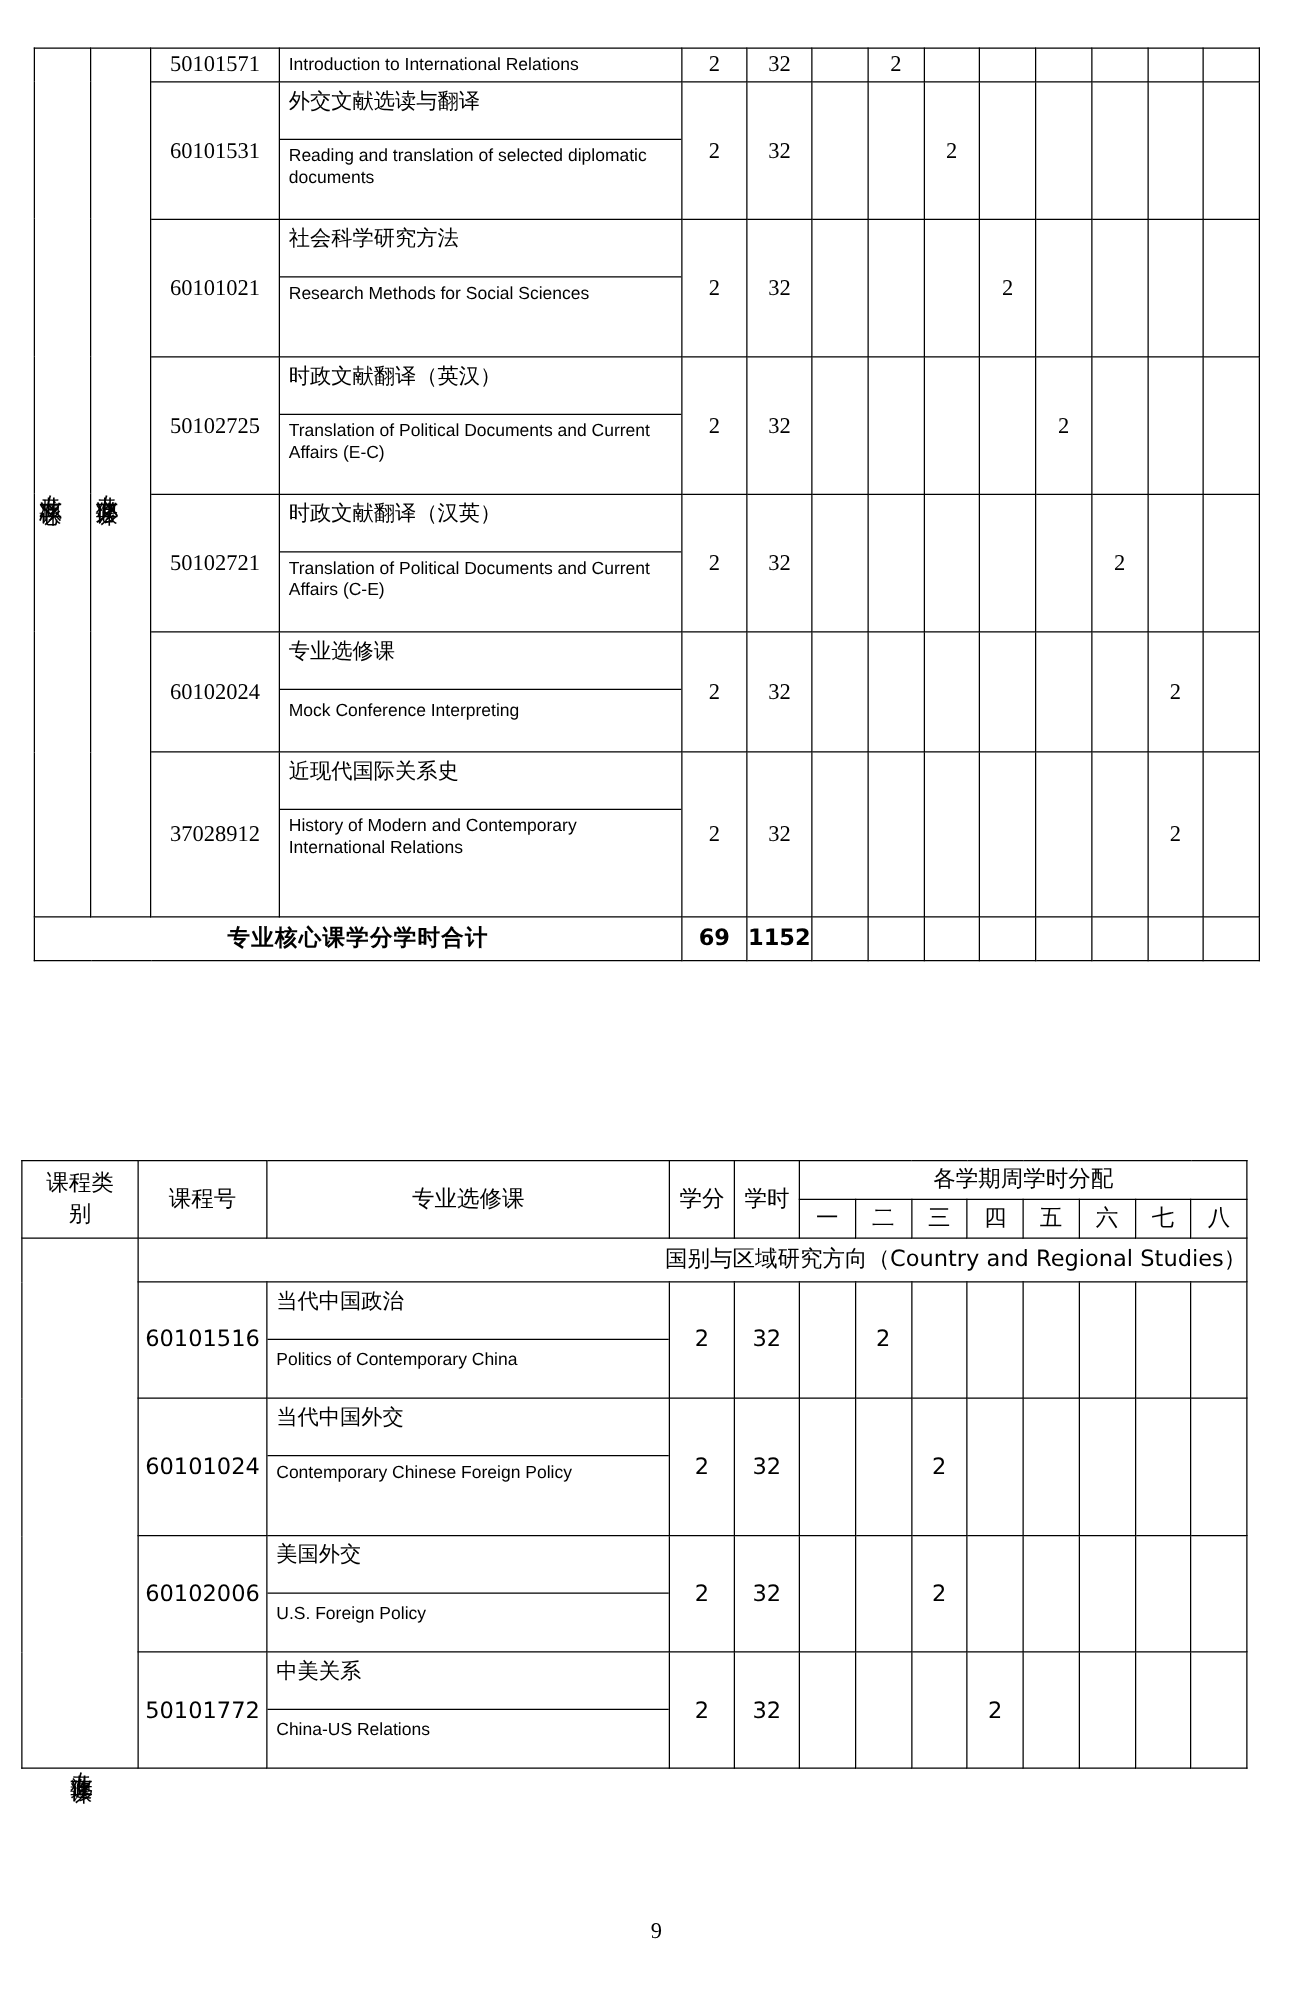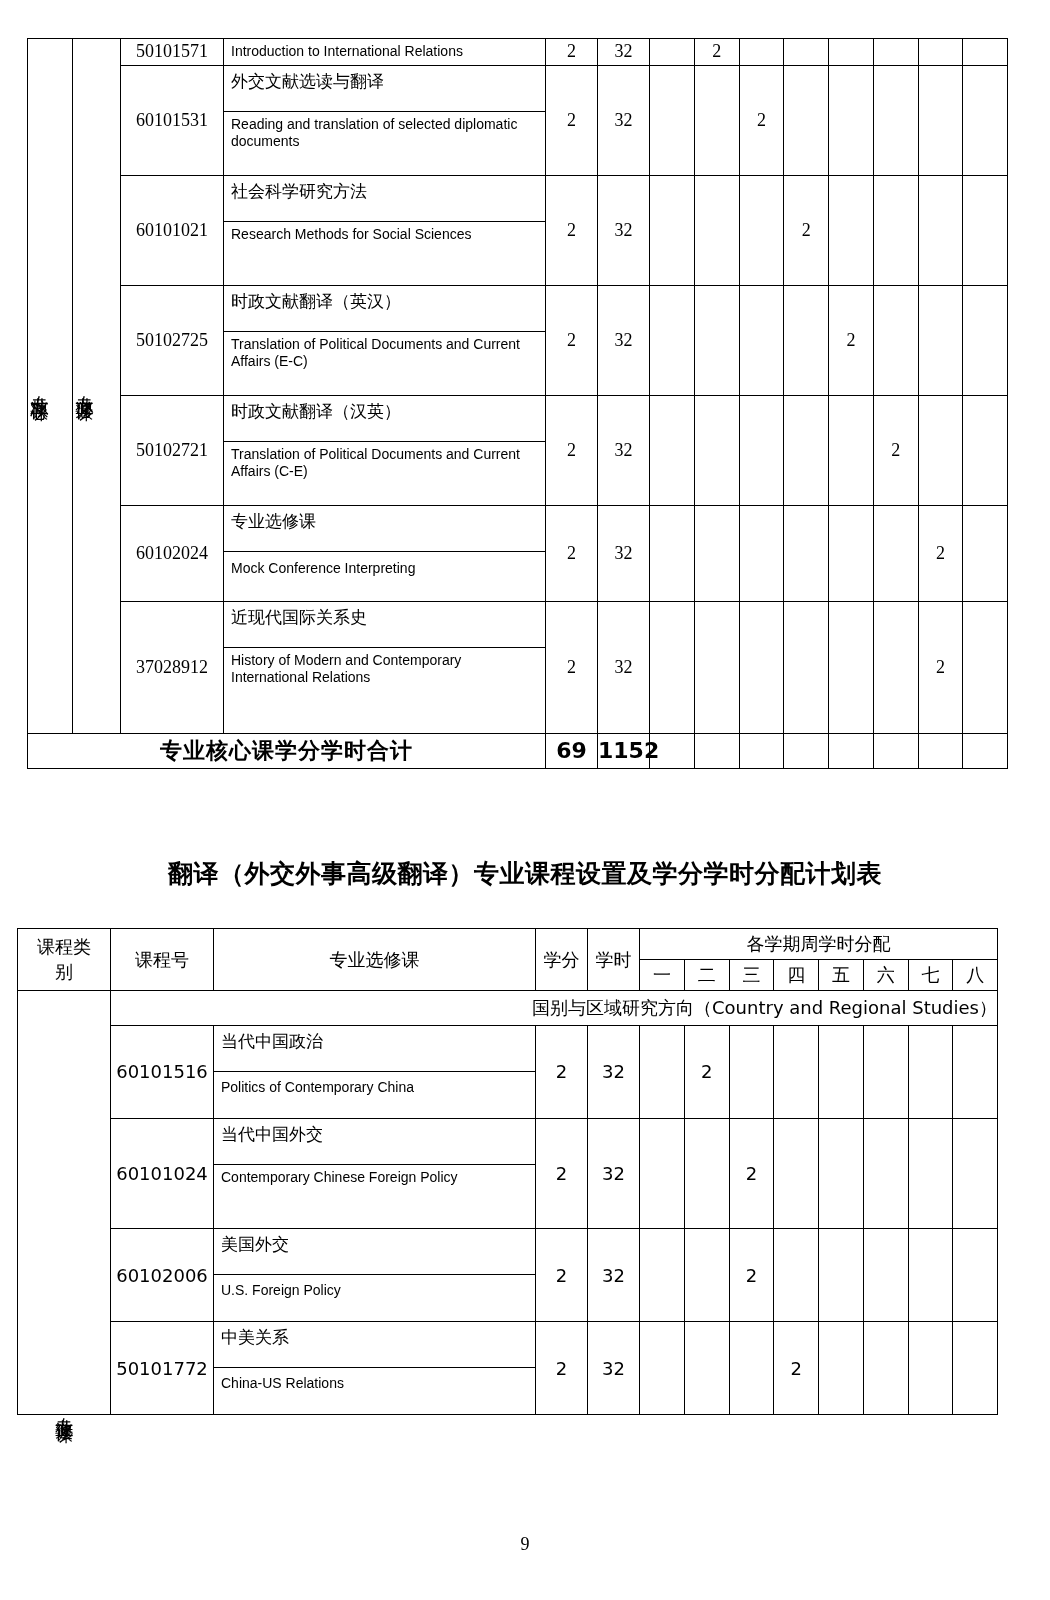--- a/index.html
+++ b/index.html
@@ -75,21 +75,21 @@
     font-size: 14px;
     padding: 4px 7px 5px 7px;
     line-height: 1.2;
   }
   .name-en.tall { min-height: 54px; }
 
   .total-row td {
     text-align: center;
     font-weight: bold;
     font-family: "DejaVu Sans", sans-serif;
-    font-size: 22px;
+    font-size: 18px;
     height: 34px;
   }
   .total-label { letter-spacing: 1px; }
 
   
   #doc-heading {
     position: absolute;
     top: 855px;
     left: 0;
     width: 1050px;
@@ -302,21 +302,20 @@
       <td></td>
       <td></td>
       <td></td>
       <td></td>
       <td></td>
     </tr>
   </tbody>
     </table>
 
   <div id="doc-heading">
-    <div>翻译（外交外事高级翻译）专业课程设置及学分学时分配计划表</div>
   </div>
 
   <table class="grid" id="table-elective">
     <colgroup>
       <col style="width:93px">
         <col style="width:103px">
       <col style="width:322px">
         <col style="width:52px">
         <col style="width:52px">
       <col style="width:44.75px">

